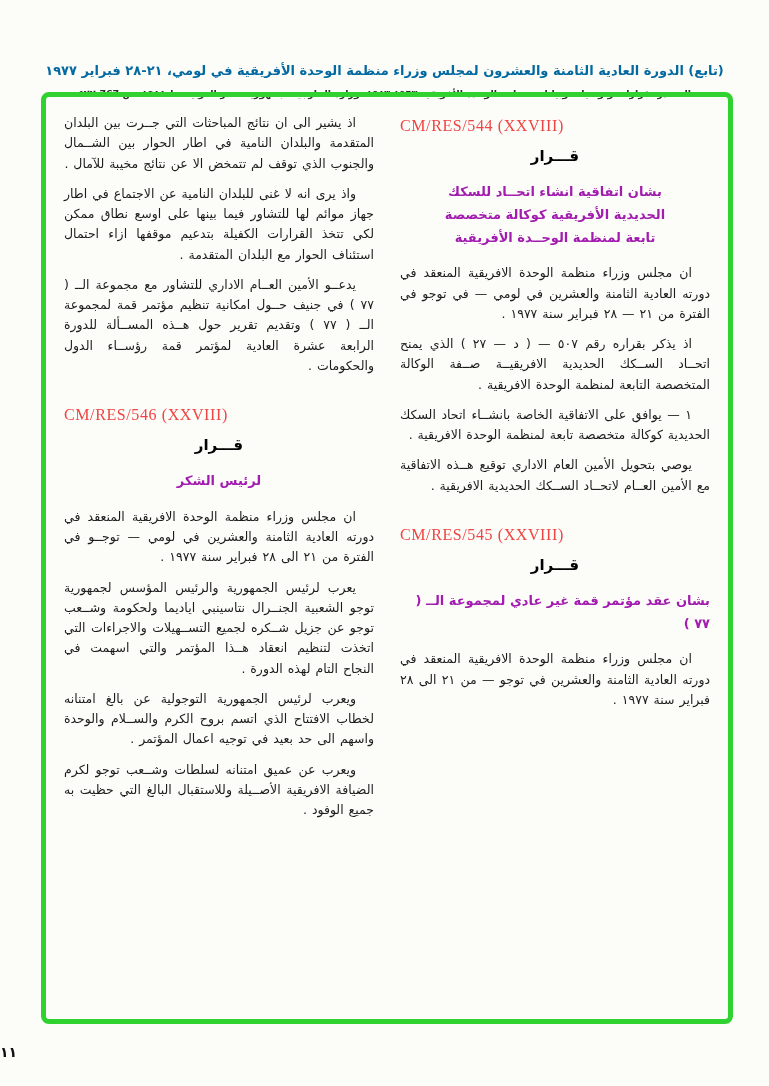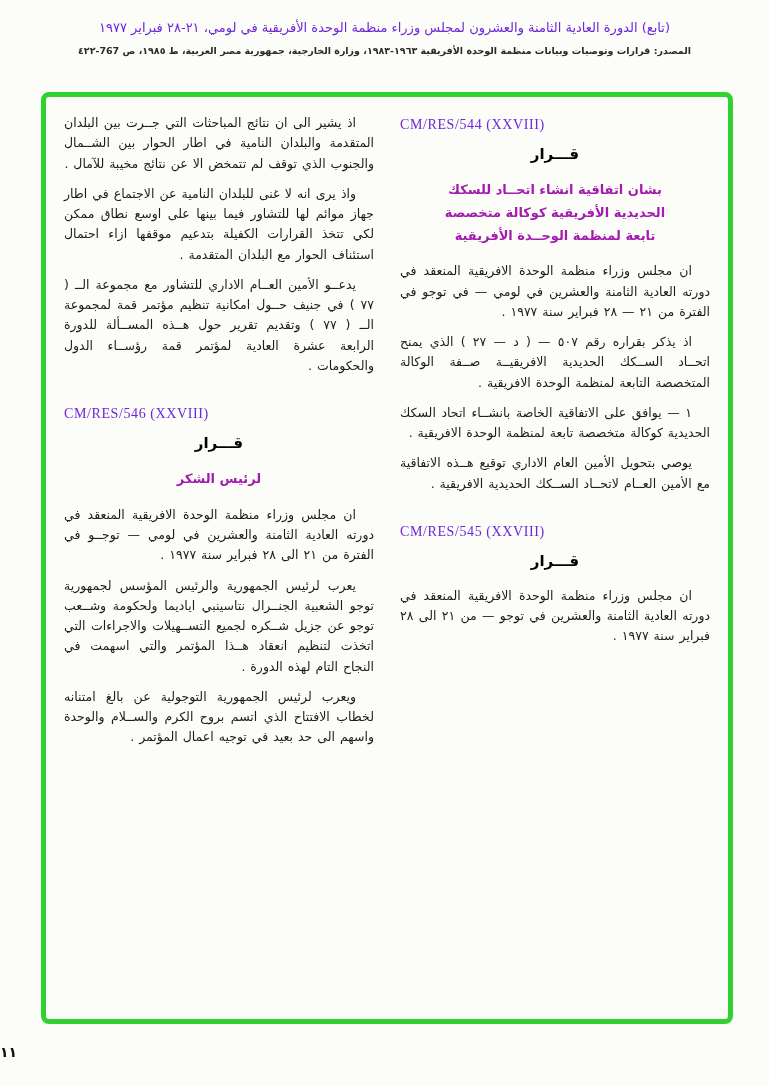--- a/index.html
+++ b/index.html
@@ -10,37 +10,37 @@
     background:#fcfcf9;
     position:relative;
     font-family:"DejaVu Sans", sans-serif;
     color:#1c1c1c;
     overflow:hidden;
   }
   .doc-header {
     position:absolute; top:20px; left:30px; right:30px;
     text-align:center; direction:rtl;
   }
-  .doc-header .h-line1 { font-size:13px; font-weight:normal; color:#6d28d9; }
+  .doc-header .h-line1 { font-size:13px; font-weight:bold; color:#0369a1;margin-top:43px; }
   .doc-header .h-line2 { font-size:9.5px; font-weight:bold; color:#2a2a2a; margin-top:10px; }
   .frame {
     position:absolute; left:41px; top:92px;
     width:692px; height:932px;
     border:5px solid #2fd22f;
     border-radius:8px;
     padding:16px 18px;
     background:transparent;
   }
   .columns { display:flex; direction:rtl; gap:26px; height:100%; }
   .col { flex:1; direction:rtl; min-width:0; }
   .res-id {
     direction:ltr; text-align:left;
     font-family:"Liberation Serif", serif;
-    font-size:14px; letter-spacing:0.6px;
-    color:#6d28d9;
+    font-size:16px; letter-spacing:0.6px;
+    color:#ef4444;
     margin:4px 0 12px 0;
   }
   .kind {
     text-align:center; font-size:15px; font-weight:bold;
     margin:6px 0 16px 0; color:#000000;
   }
   .res-title {
     text-align:center; font-size:13px; font-weight:bold;
     line-height:1.75; white-space:pre-line;
     margin:0 0 14px 0; color:#a21caf;
@@ -79,33 +79,35 @@
         <h4 class="res-title">بشان اتفاقية انشاء اتحــاد للسكك
 الحديدية الأفريقية كوكالة متخصصة
 تابعة لمنظمة الوحــدة الأفريقية</h4>
         <p class="para">ان مجلس وزراء منظمة الوحدة الافريقية المنعقد في دورته العادية الثامنة والعشرين في لومي — في توجو في الفترة من ٢١ — ٢٨ فبراير سنة ١٩٧٧ .</p>
         <p class="para">اذ يذكر بقراره رقم ٥٠٧ — ( د — ٢٧ ) الذي يمنح اتحــاد الســكك الحديدية الافريقيــة صــفة الوكالة المتخصصة التابعة لمنظمة الوحدة الافريقية .</p>
         <p class="para">١ — يوافق على الاتفاقية الخاصة بانشــاء اتحاد السكك الحديدية كوكالة متخصصة تابعة لمنظمة الوحدة الافريقية .</p>
         <p class="para">يوصي بتحويل الأمين العام الاداري توقيع هــذه الاتفاقية مع الأمين العــام لاتحــاد الســكك الحديدية الافريقية .</p>
 
         <div class="res-id gap-lg">CM/RES/545 (XXVIII)</div>
         <h3 class="kind">قـــرار</h3>
+        <h4 class="res-title align-right">بشان عقد مؤتمر قمة غير عادي لمجموعة الــ ( ٧٧ )</h4>
         <p class="para">ان مجلس وزراء منظمة الوحدة الافريقية المنعقد في دورته العادية الثامنة والعشرين في توجو — من ٢١ الى ٢٨ فبراير سنة ١٩٧٧ .</p>
       </section>
 
       <section class="col">
         <p class="para">اذ يشير الى ان نتائج المباحثات التي جــرت بين البلدان المتقدمة والبلدان النامية في اطار الحوار بين الشــمال والجنوب الذي توقف لم تتمخض الا عن نتائج مخيبة للآمال .</p>
         <p class="para">واذ يرى انه لا غنى للبلدان النامية عن الاجتماع في اطار جهاز موائم لها للتشاور فيما بينها على اوسع نطاق ممكن لكي تتخذ القرارات الكفيلة بتدعيم موقفها ازاء احتمال استئناف الحوار مع البلدان المتقدمة .</p>
         <p class="para">يدعــو الأمين العــام الاداري للتشاور مع مجموعة الــ ( ٧٧ ) في جنيف حــول امكانية تنظيم مؤتمر قمة لمجموعة الــ ( ٧٧ ) وتقديم تقرير حول هــذه المســألة للدورة الرابعة عشرة العادية لمؤتمر قمة رؤســاء الدول والحكومات .</p>
 
         <div class="res-id gap-lg">CM/RES/546 (XXVIII)</div>
         <h3 class="kind">قـــرار</h3>
         <h4 class="res-title">لرئيس الشكر</h4>
         <p class="para">ان مجلس وزراء منظمة الوحدة الافريقية المنعقد في دورته العادية الثامنة والعشرين في لومي — توجــو في الفترة من ٢١ الى ٢٨ فبراير سنة ١٩٧٧ .</p>
         <p class="para">يعرب لرئيس الجمهورية والرئيس المؤسس لجمهورية توجو الشعبية الجنــرال نتاسينبي اياديما ولحكومة وشــعب توجو عن جزيل شــكره لجميع التســهيلات والاجراءات التي اتخذت لتنظيم انعقاد هــذا المؤتمر والتي اسهمت في النجاح التام لهذه الدورة .</p>
         <p class="para">ويعرب لرئيس الجمهورية التوجولية عن بالغ امتنانه لخطاب الافتتاح الذي اتسم بروح الكرم والســلام والوحدة واسهم الى حد بعيد في توجيه اعمال المؤتمر .</p>
+        <p class="para">ويعرب عن عميق امتنانه لسلطات وشــعب توجو لكرم الضيافة الافريقية الأصــيلة وللاستقبال البالغ التي حظيت به جميع الوفود .</p>
       </section>
 
     </div>
   </div>
 
   <div class="page-num">١١</div>
 </div>
 
 </body></html>

